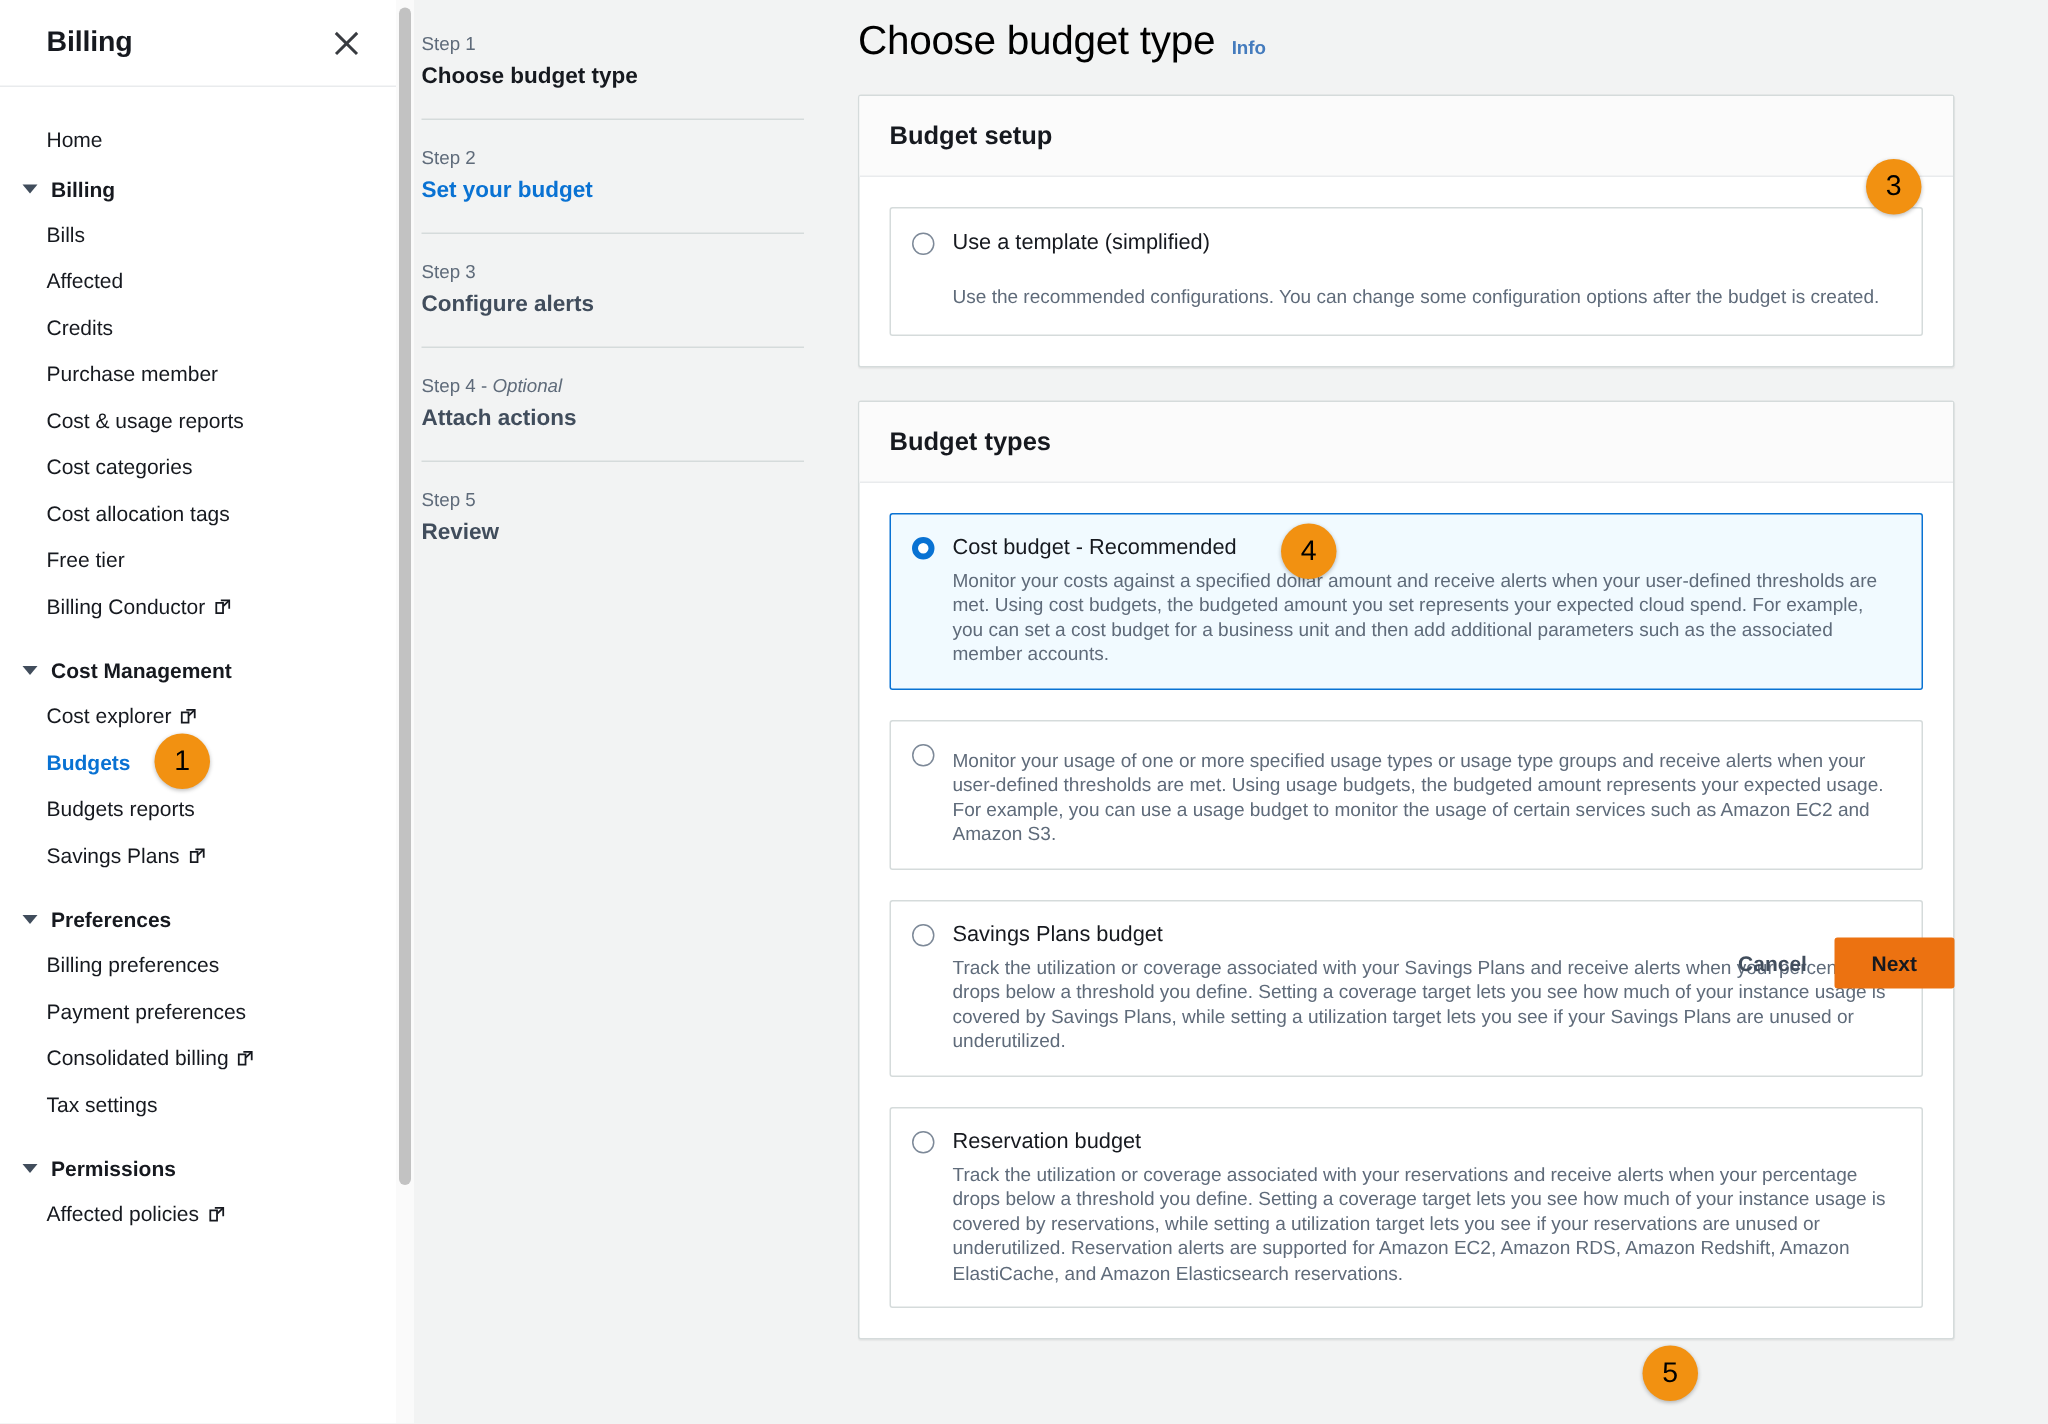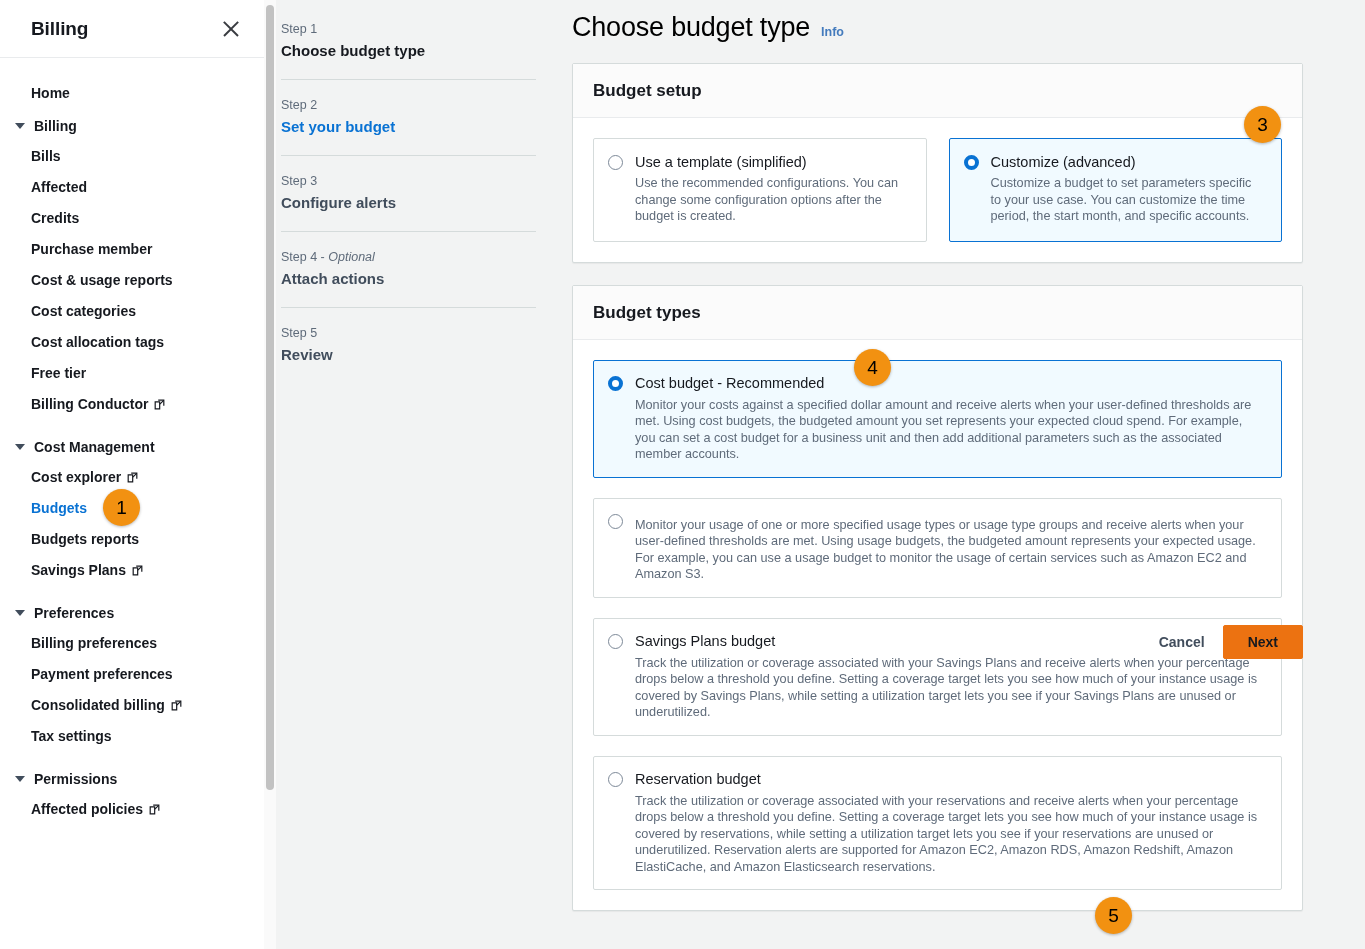--- a/index.html
+++ b/index.html
@@ -35,21 +35,20 @@
     width: 20px; height: 1.8px; background: #16191f;
   }
   .close-x:before { transform: rotate(45deg); }
   .close-x:after  { transform: rotate(-45deg); }
 
   .side-body { padding-top: 20px; }
   .nav-link {
     display: block; font-size: 14px; color: #16191f;
     padding: 7px 0 7px 31px; line-height: 17px; cursor: pointer;
     white-space: nowrap;
-    font-weight: bold;
   }
   .nav-link.active { color: #0972d3; font-weight: bold; }
   .nav-group {
     display: flex; align-items: center; gap: 9px;
     padding: 9px 0 7px 15px; margin-top: 10px;
     font-size: 14px; font-weight: bold; color: #16191f; cursor: pointer;
   }
   .nav-group:first-child { margin-top: 0; }
   .caret {
     width: 0; height: 0;
@@ -115,21 +114,21 @@
   .tile.selected { border: 1px solid #0972d3; background: #f1faff; }
 
   .radio {
     flex: 0 0 auto; width: 15px; height: 15px; border-radius: 50%;
     border: 1.6px solid #7d8998; background: #fff; margin-top: 2px;
     position: relative;
   }
   .radio.on { border: 4.4px solid #0972d3; background: #fff; }
 
   .opt-label { font-size: 14.5px; color: #16191f; line-height: 18px; font-weight: normal; }
-  .opt-desc  { font-size: 12.7px; color: #5f6b7a; line-height: 16.5px; margin-top: 4px; }
+  .opt-desc  { font-size: 12.7px; color: #5f6b7a; line-height: 16.5px; margin-top: 19px; }
 
   .type-list { padding: 20px; display: flex; flex-direction: column; gap: 20px; }
   .type-card {
     border: 1px solid #d5dbdb; border-radius: 2px; padding: 13px 16px 14px 14px;
     background: #fff; cursor: pointer; display: flex; gap: 12px; align-items: flex-start;
   }
   .type-card.selected { border: 1px solid #0972d3; background: #f1faff; }
   .type-card .opt-label { font-size: 14.5px; }
   .type-card .opt-desc { margin-top: 5px; }
 
@@ -268,27 +267,20 @@
       </div>
       <div class="card-body">
         <div class="tile-row" id="setup-tiles">
             <div class="tile">
               <span class="radio"></span>
               <div>
                 <div class="opt-label">Use a template (simplified)</div>
                 <div class="opt-desc">Use the recommended configurations. You can change some configuration options after the budget is created.</div>
               </div>
             </div>
-            <div class="tile selected">
-              <span class="radio on"></span>
-              <div>
-                <div class="opt-label">Customize (advanced)</div>
-                <div class="opt-desc">Customize a budget to set parameters specific to your use case. You can customize the time period, the start month, and specific accounts.</div>
-              </div>
-            </div>
           </div>
       </div>
     </section>
 
     <section class="card">
       <div class="card-head">
         <div class="card-title">Budget types</div>
       </div>
       <div class="type-list" id="type-list">
           <div class="type-card selected">

